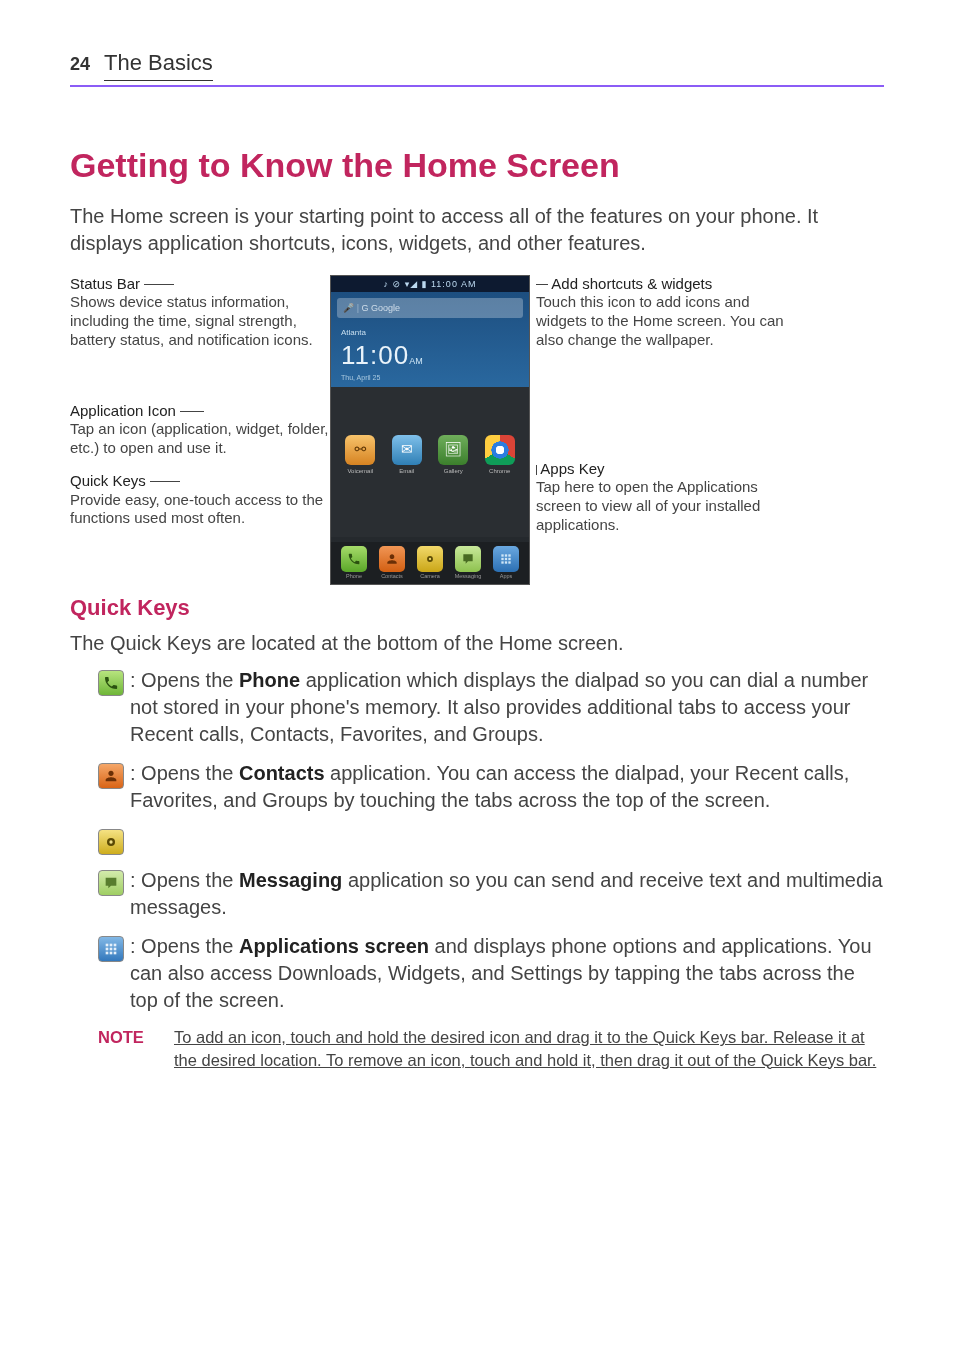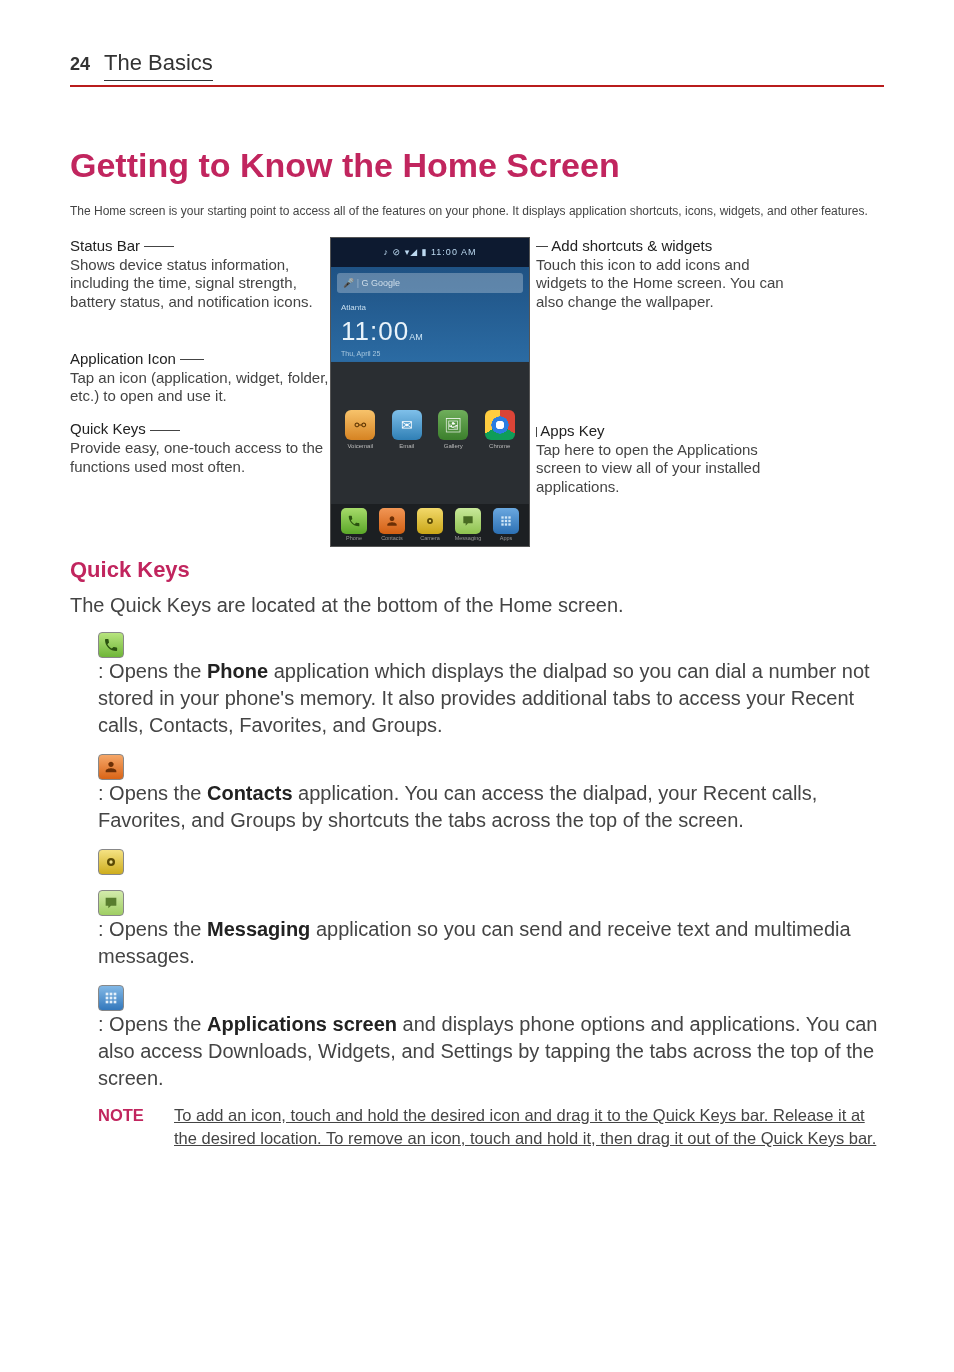--- a/index.html
+++ b/index.html
@@ -8,21 +8,21 @@
     height: 1372px;
     background: #fff;
     font-family: Arial, Helvetica, sans-serif;
     color: #3b3b3b;
     padding: 48px 70px 40px 70px;
     line-height: 1.35;
   }
   .header-row {
     display: flex;
     align-items: baseline;
-    border-bottom: 2px solid #b91c1c;
+    border-bottom: 2px solid #8b5cf6;
     padding-bottom: 4px;
     margin-bottom: 56px;
   }
   .page-num {
     font-size: 18px;
     font-weight: bold;
     color: #333;
     margin-right: 14px;
   }
   .section-title {
@@ -31,57 +31,57 @@
     border-bottom: 1px solid #333;
     padding-bottom: 2px;
   }
   .h1 {
     color: #c1255e;
     font-size: 34px;
     font-weight: 600;
     margin-bottom: 14px;
   }
   .intro {
-    font-size: 12px;
+    font-size: 20px;
     color: #444;
     margin-bottom: 18px;
   }
 
   .diagram {
     display: flex;
     gap: 0;
     margin-bottom: 8px;
   }
   .callouts-left, .callouts-right {
     width: 260px;
     display: flex;
     flex-direction: column;
   }
   .callouts-right { padding-left: 6px; }
   .callout { font-size: 15px; color: #444; line-height: 1.25; }
   .callout .ct { color: #222; }
   .callout + .callout { margin-top: 18px; }
-  .callouts-left .callout:nth-child(2){ margin-top: 38px;}
+  .callouts-left .callout:nth-child(2){ margin-top: 52px;}
   .callouts-left .callout:nth-child(3){ margin-top: 14px;}
   .callouts-right .callout:nth-child(2){ margin-top: 110px;}
   .rule { display:inline-block; vertical-align: middle; border-top:1px solid #444; }
 
   .phone {
     width: 200px;
     height: 310px;
     background: linear-gradient(#1b4a7a, #2b6ba3 40%, #2a2f33 42%, #23272b 100%);
     border: 1px solid #555;
     position: relative;
     color: #cde5f5;
     font-size: 9px;
     overflow: hidden;
   }
   .statusbar {
     background: #0d1a30;
-    height: 29px;
+    height: 16px;
     display: flex;
     justify-content: center;
     align-items: center;
     color: #bcd9f0;
     font-size: 9px;
     letter-spacing: 1px;
   }
   .searchbar {
     margin: 6px;
     height: 20px;
@@ -122,21 +122,21 @@
 
   .h2 {
     color: #c1255e;
     font-size: 22px;
     font-weight: bold;
     margin: 8px 0 8px;
   }
   .body-p { font-size: 20px; color:#444; margin-bottom:10px; }
 
   .qk-list { padding-left: 28px; }
-  .qk-item { display:flex; font-size:20px; color:#444; margin-bottom:12px; align-items:flex-start;flex-direction:column;}
+  .qk-item { display:flex; gap:6px; font-size:20px; color:#444; margin-bottom:12px; align-items:flex-start;}
   .qk-icon { width:26px; height:26px; border-radius:4px; flex-shrink:0; border:1px solid #888; display:flex; align-items:center; justify-content:center; margin-top:3px;}
   .qi-phone{background:linear-gradient(#b7e47e,#6fb638);} 
   .qi-contacts{background:linear-gradient(#f5a769,#d96416);}
   .qi-camera{background:linear-gradient(#f5e283,#cead1d);}
   .qi-msg{background:linear-gradient(#d3ebab,#9fce63);}
   .qi-apps{background:linear-gradient(#82b8e6,#3378bc);}
   .qk-text b { color:#222; font-weight:600; }
 
   .note-row { display:flex; gap:20px; font-size:16.5px; margin-top:10px; padding-left:28px;}
   .note-label { color:#c1255e; font-weight:bold; flex-shrink:0; width:56px;}
@@ -283,21 +283,21 @@
         </svg>
       </div>
     <div class="qk-text"><span>: Opens the </span><b>Phone</b><span> application which displays the dialpad so you can dial a number not stored in your phone's memory. It also provides additional tabs to access your Recent calls, Contacts, Favorites, and Groups.</span></div>
   </div>
   <div class="qk-item">
     <div class="qk-icon qi-contacts">
         <svg width="16" height="16" viewBox="0 0 24 24">
           <path fill="#6b2f06" d="M12 12c2.2 0 4-1.8 4-4s-1.8-4-4-4-4 1.8-4 4 1.8 4 4 4zm0 2c-2.7 0-8 1.3-8 4v2h16v-2c0-2.7-5.3-4-8-4z"></path>
         </svg>
       </div>
-    <div class="qk-text"><span>: Opens the </span><b>Contacts</b><span> application. You can access the dialpad, your Recent calls, Favorites, and Groups by shortcuts the tabs across the top of the screen.</span></div>
+    <div class="qk-text"><span>: Opens the </span><b>Contacts</b><span> application. You can access the dialpad, your Recent calls, Favorites, and Groups by touching the tabs across the top of the screen.</span></div>
   </div>
   <div class="qk-item">
     <div class="qk-icon qi-camera">
         <svg width="16" height="16" viewBox="0 0 24 24">
           <circle cx="12" cy="12" r="6" fill="#5a4904"></circle>
           <circle cx="12" cy="12" r="2.5" fill="#efe08a"></circle>
         </svg>
       </div>
   </div>
   <div class="qk-item">

